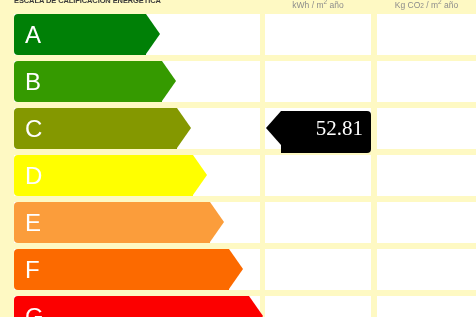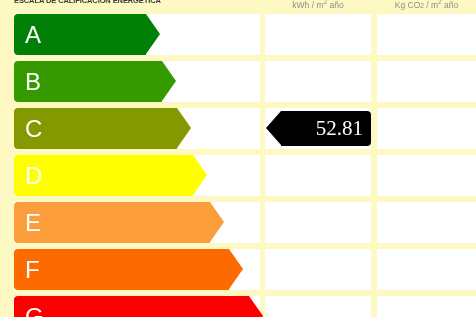--- a/index.html
+++ b/index.html
@@ -105,21 +105,21 @@
     height: 41px;
     background: #ffffff;
   }
   .cell.c1 { left: 265px; width: 106px; }
   .cell.c2 { left: 377px; width: 99px; }
 
   
   .badge {
     position: absolute;
     top: 3px;
-    height: 35px;
+    height: 42px;
     background: #000000;
     border-top-right-radius: 4px;
     border-bottom-right-radius: 4px;
   }
   .badge .nose {
     position: absolute;
     left: -15px;
     top: 0;
     width: 0;
     height: 0;

